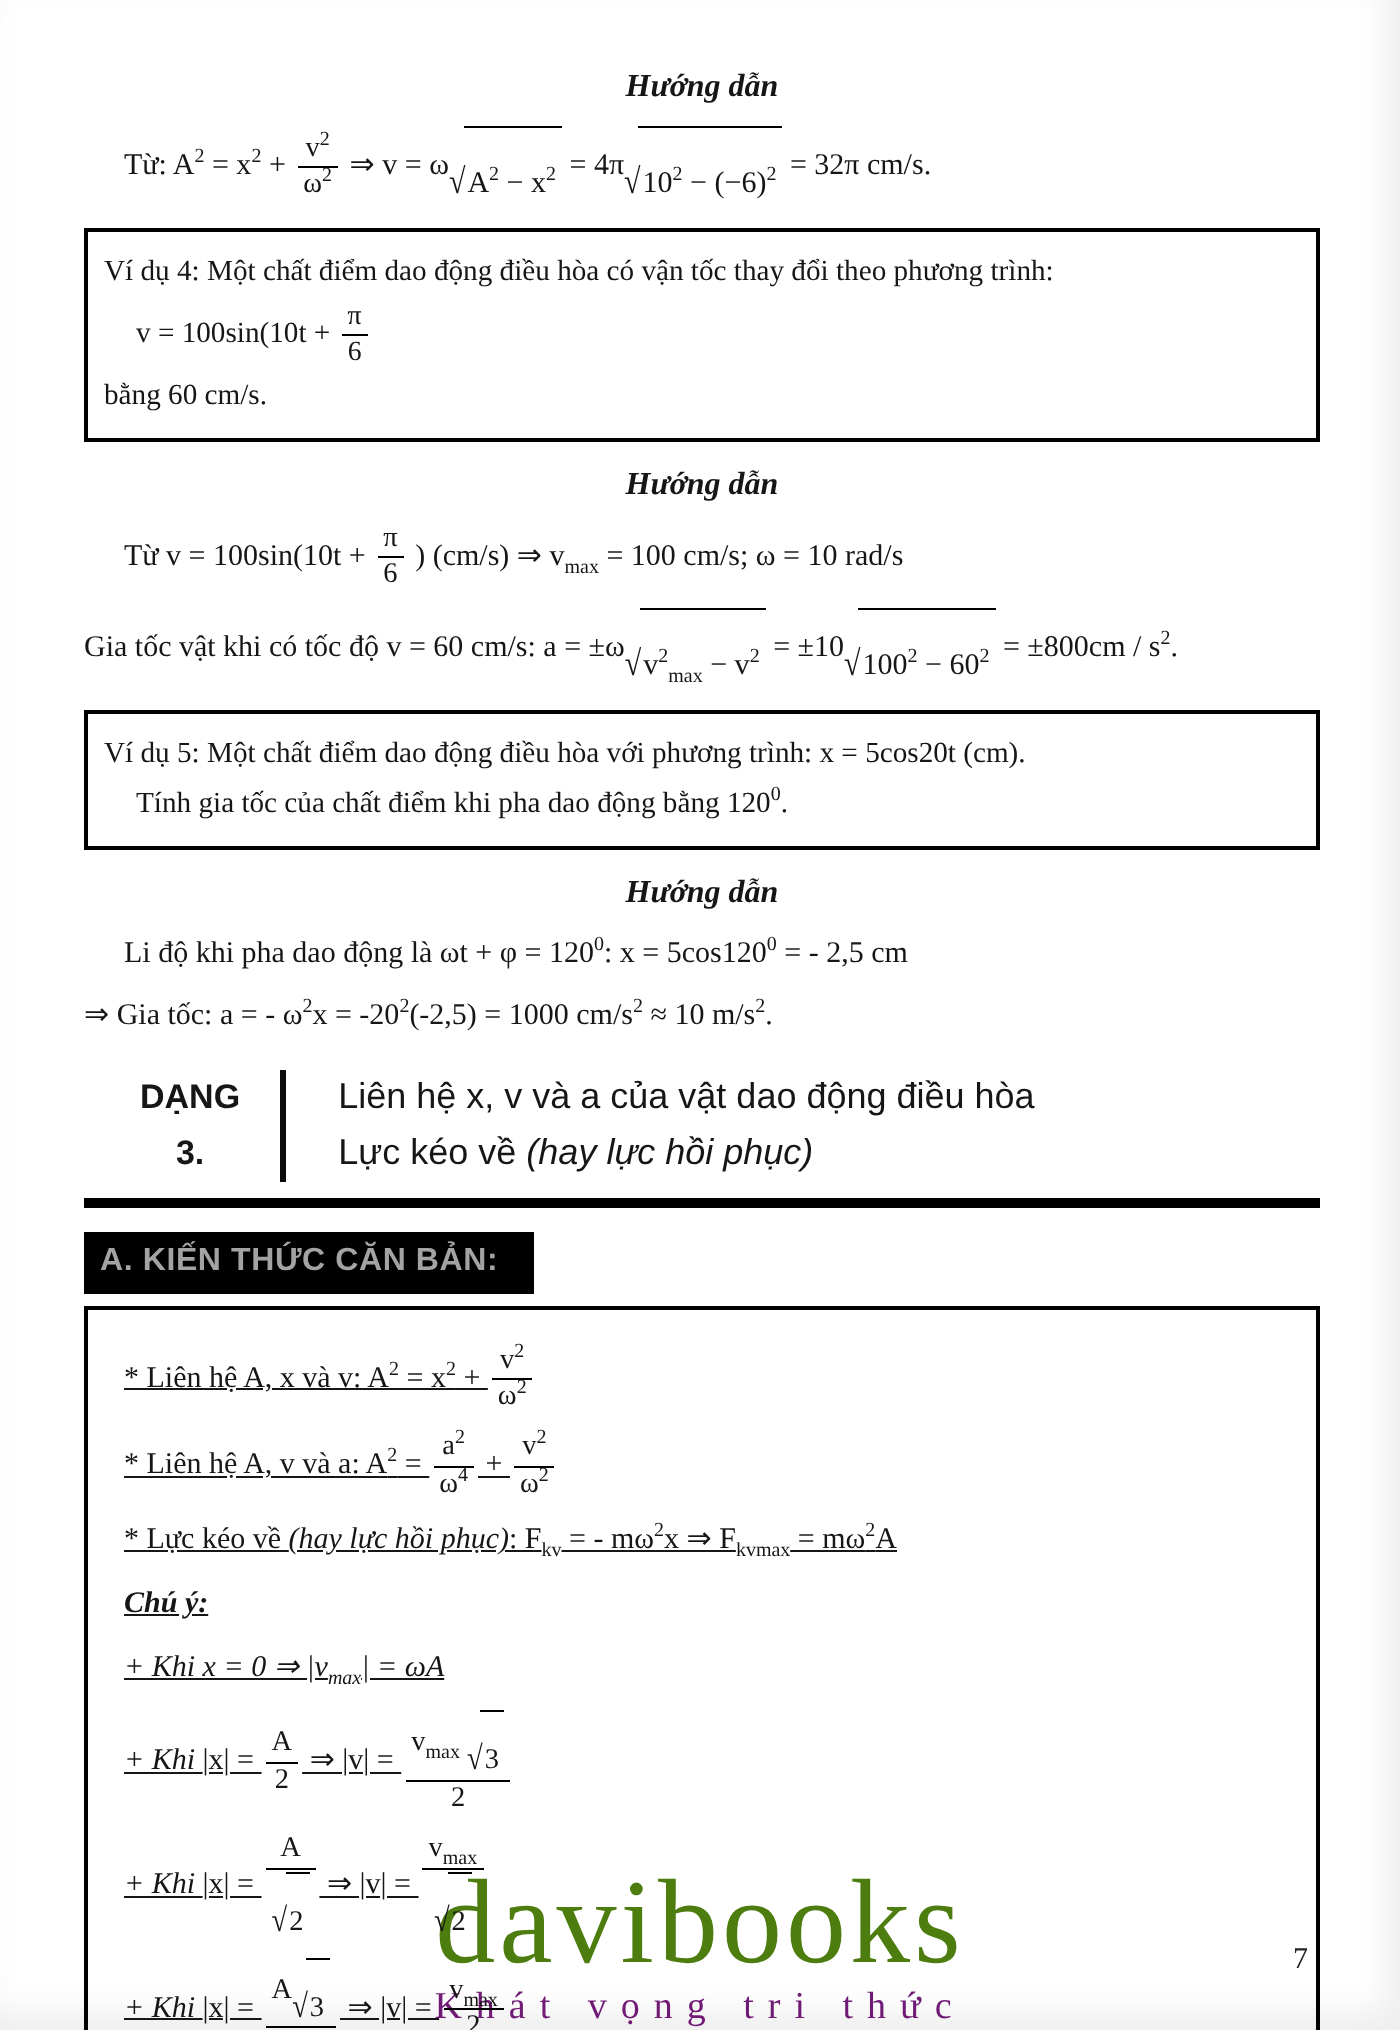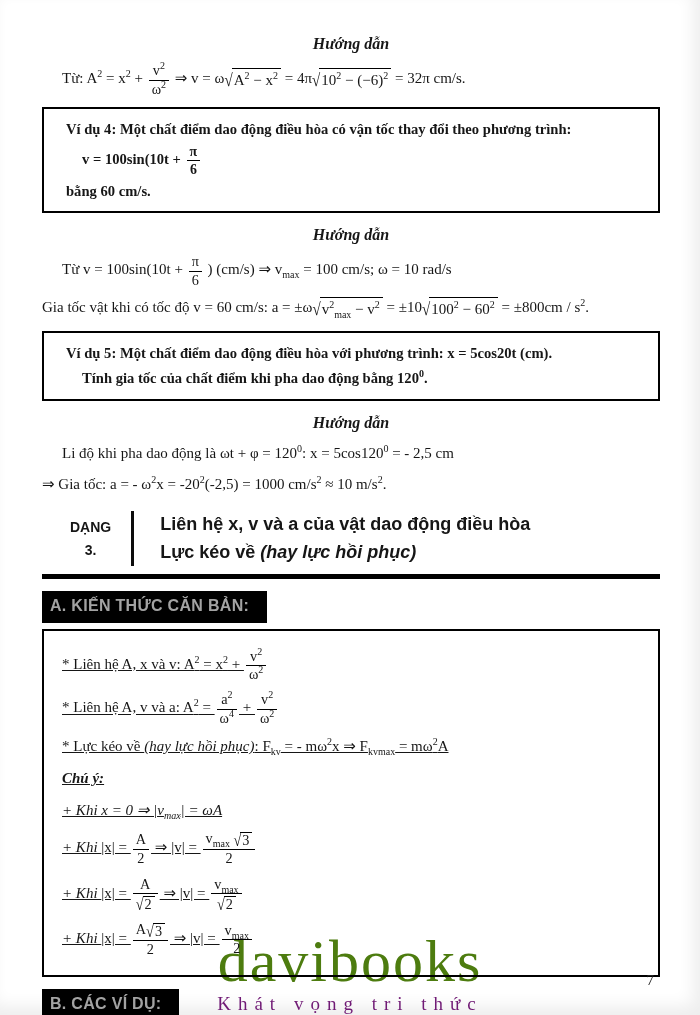--- a/index.html
+++ b/index.html
@@ -6,48 +6,48 @@
   body{
     width:700px;height:1015px;position:relative;overflow:hidden;
     background:#ffffff;color:#161616;
     font-family:"Liberation Serif",serif;font-size:15px;
     box-shadow:inset -7px -9px 16px rgba(0,0,0,0.07);
   }
   .content{position:relative;padding:24px 40px 0 42px;line-height:1.45;}
   .center-head{text-align:center;font-weight:bold;font-style:italic;font-size:16px;margin:8px 0 6px;}
   .para{margin:8px 0;line-height:1.55;}
   .para.ind{padding-left:20px;}
-  .example{border:2px solid #000;padding:6px 22px;margin:10px 0;font-weight:700;line-height:1.55;font-size:14.6px;}
+  .example{border:2px solid #000;padding:6px 8px;margin:10px 0;font-weight:400;line-height:1.55;font-size:14.6px;}
   .example .line{margin:3px 0;}
   .example .line.ind{padding-left:16px;}
   .kbox{border:2px solid #000;padding:8px 14px;margin:6px 0 12px;}
   .kline{margin:10px 4px;text-decoration:underline;}
   .kline.it{font-style:italic;}
   .bh-wrap{margin:12px 0 4px;}
   .blackhead{
     display:inline-block;background:#000;color:#a3a3a3;
     font-family:"Liberation Sans",sans-serif;font-weight:700;font-size:16px;
     padding:3px 18px 5px 8px;letter-spacing:0.3px;
   }
   .dang{display:flex;align-items:center;margin:14px 0 0;padding-left:28px;font-family:"Liberation Sans",sans-serif;}
-  .dang-badge{font-weight:700;font-size:14px;text-align:center;padding-right:20px;line-height:1.6;}
+  .dang-badge{font-weight:700;font-size:17px;text-align:center;padding-right:20px;line-height:1.6;}
   .dang-sep{width:3px;background:#0c0c0c;align-self:stretch;}
-  .dang-titles{font-weight:700;font-size:18px;line-height:1.55;padding-left:26px;}
+  .dang-titles{font-weight:400;font-size:18px;line-height:1.55;padding-left:26px;}
   .dang-rule{height:5px;background:#000;margin:8px 0 8px;}
   .it{font-style:italic;}
   .bi{font-weight:700;font-style:italic;}
   .bit{font-style:italic;}
   sup{font-size:10px;line-height:0;vertical-align:super;}
   sub{font-size:10px;line-height:0;vertical-align:sub;}
   .frac{display:inline-block;vertical-align:middle;text-align:center;line-height:1.08;font-size:0.95em;margin:0 2px;}
   .frac .fn{display:block;border-bottom:1.2px solid #000;padding:0 3px 1px;text-align:center;}
   .frac .fd{display:block;padding:1px 3px 0;}
   .sqrt{display:inline-block;white-space:nowrap;vertical-align:middle;}
   .rs{display:inline-block;transform:scaleY(1.18);margin-right:-1px;}
-  .rb{display:inline-block;border-top:1.2px solid #000;padding:0 3px 0 2px;}
+  .rb{display:inline-block;border-top:1.2px solid #000;padding:17px 3px 0 2px;}
   .wm{position:absolute;left:0;right:0;bottom:0px;text-align:center;pointer-events:none;}
   .wm-title{font-size:60px;color:#4d7c0f;letter-spacing:2px;line-height:1.0;}
   .wm-sub{font-size:19px;color:#701a75;letter-spacing:7px;margin-top:2px;}
   .pageno{position:absolute;right:46px;bottom:26px;font-size:15px;color:#222;}
 </style>
 </head>
 <body>
 
 <div class="wm">
   <div class="wm-title">davibooks</div>

